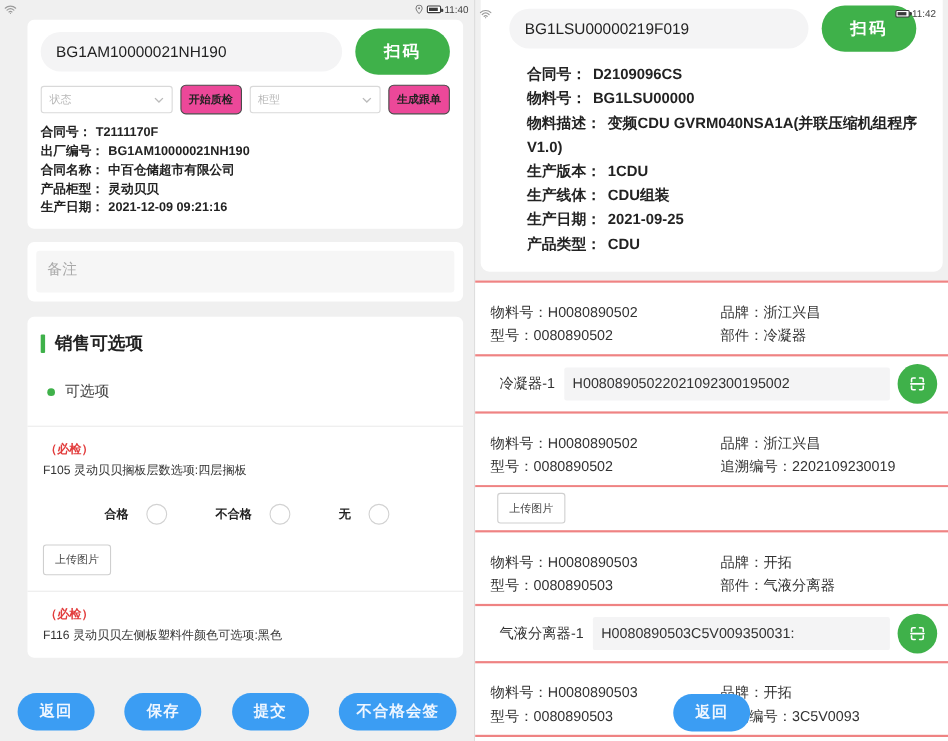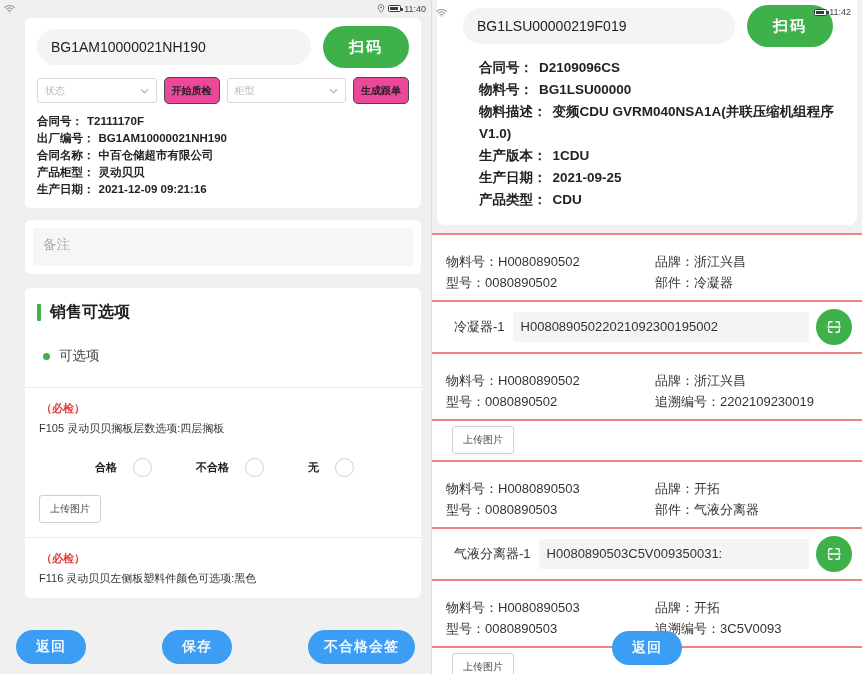--- a/index.html
+++ b/index.html
@@ -182,20 +182,21 @@
 
       <div>
         <div class="req">（必检）</div>
         <div class="itemtxt">F116 灵动贝贝左侧板塑料件颜色可选项:黑色</div>
       </div>
     </div>
 
     <div class="lfooter">
       <button class="pill">返回</button>
       <button class="pill">保存</button>
+      <button class="pill">提交</button>
       <button class="pill wide">不合格会签</button>
     </div>
   </div>
 
   <div class="panel right">
 
     <div class="card rcard">
       <span class="icon-svg rwifi">
         <svg width="11" height="9" viewBox="0 0 16 12">
             <path d="M1 4.5C5 .8 11 .8 15 4.5M3.5 7C6.2 4.6 9.8 4.6 12.5 7M6 9.4c1.2-1 2.8-1 4 0M8 11.3l.01.01" stroke="#9a9a9a" stroke-width="1.6" fill="none" stroke-linecap="round"></path>
@@ -207,20 +208,21 @@
       </span>
       <div class="toprow" style="margin-left:14px;">
         <div class="scan-input">BG1LSU00000219F019</div>
         <button class="scan-btn">扫码</button>
       </div>
       <div class="rinfolist">
         <div class="rinforow"><span class="lab">合同号：</span><span>D2109096CS</span></div>
         <div class="rinforow"><span class="lab">物料号：</span><span>BG1LSU00000</span></div>
         <div class="rinforow"><span class="lab">物料描述：</span><span>变频CDU GVRM040NSA1A(并联压缩机组程序 V1.0)</span></div>
         <div class="rinforow"><span class="lab">生产版本：</span><span>1CDU</span></div>
+        <div class="rinforow"><span class="lab">生产线体：</span><span>CDU组装</span></div>
         <div class="rinforow"><span class="lab">生产日期：</span><span>2021-09-25</span></div>
         <div class="rinforow"><span class="lab">产品类型：</span><span>CDU</span></div>
       </div>
     </div>
 
     <div class="rlist">
 
       <div class="rl"></div>
       <div class="pairs">
         <div class="pr">

